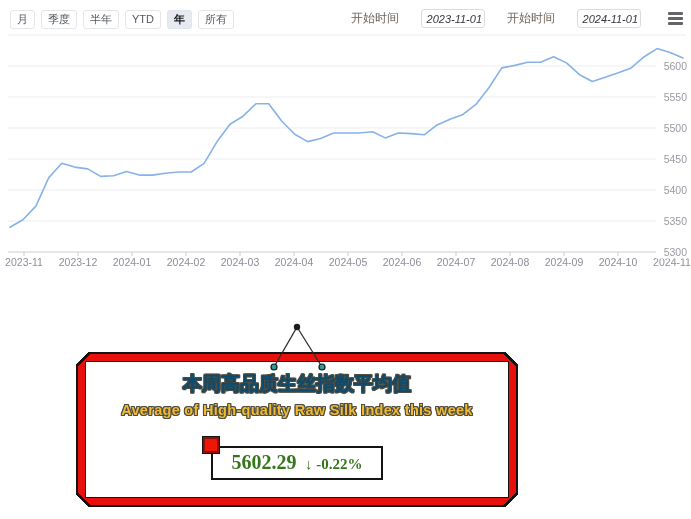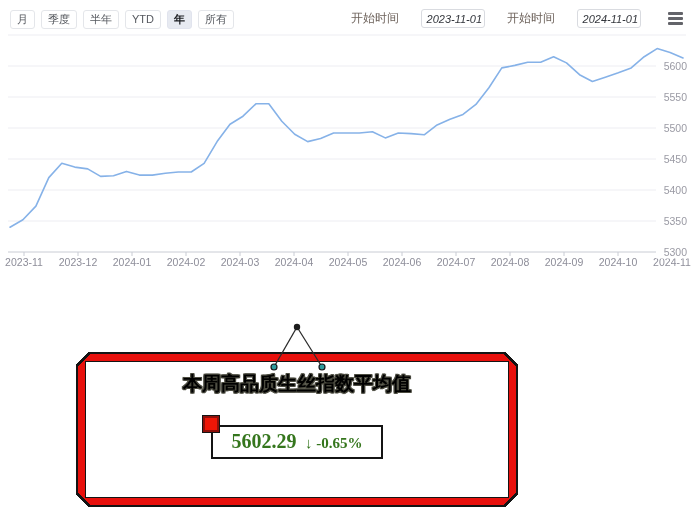--- a/index.html
+++ b/index.html
@@ -127,22 +127,23 @@
     <circle cx="34" cy="49" r="3" fill="#2f9d9d" stroke="#16161a" stroke-width="1.2"></circle>
     <circle cx="82" cy="49" r="3" fill="#2f9d9d" stroke="#16161a" stroke-width="1.2"></circle>
   </svg>
 
   <div class="frame" style="border-color: rgb(232, 16, 12);">
     <div class="corner tl"></div>
     <div class="corner tr"></div>
     <div class="corner br"></div>
     <div class="corner bl"></div>
 
-    <div class="title-zh" style="color: #000000;">本周高品质生丝指数平均值</div>
+    <div class="title-zh" style="color: #0c4a6e;">本周高品质生丝指数平均值</div>
+    <div class="title-en" style="color: rgb(240, 186, 53);">Average of High-quality Raw Silk Index this week</div>
 
     <div class="value-box">
       <span class="red-square"></span>
       <span class="value-num" style="color: rgb(53, 118, 29);">5602.29</span>
-      <span class="value-change" style="color: rgb(53, 118, 29);">↓ -0.65%</span>
+      <span class="value-change" style="color: rgb(53, 118, 29);">↓ -0.22%</span>
     </div>
   </div>
 
 </div>
 
 </body></html>

